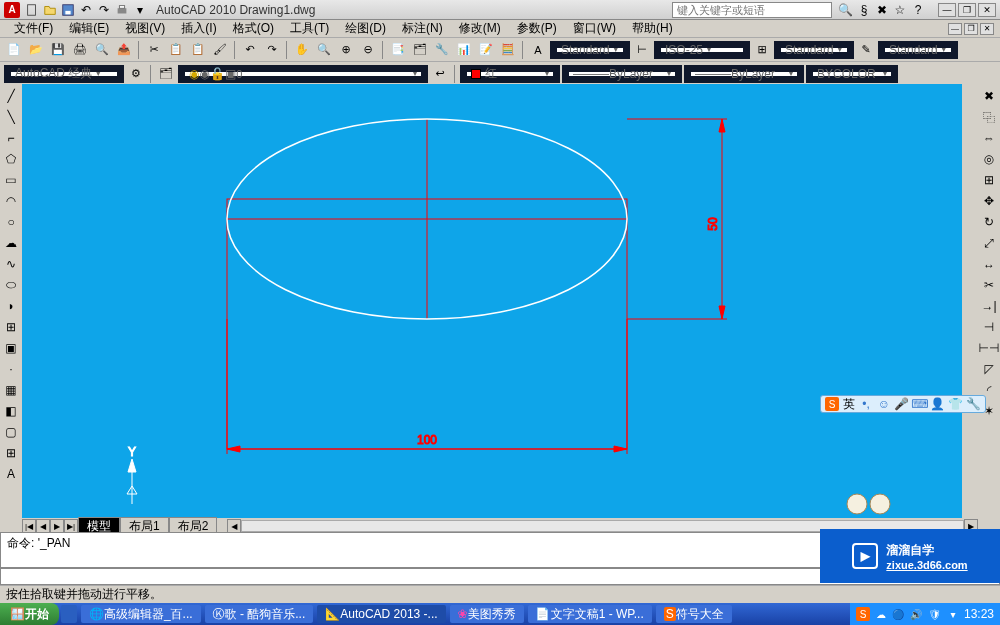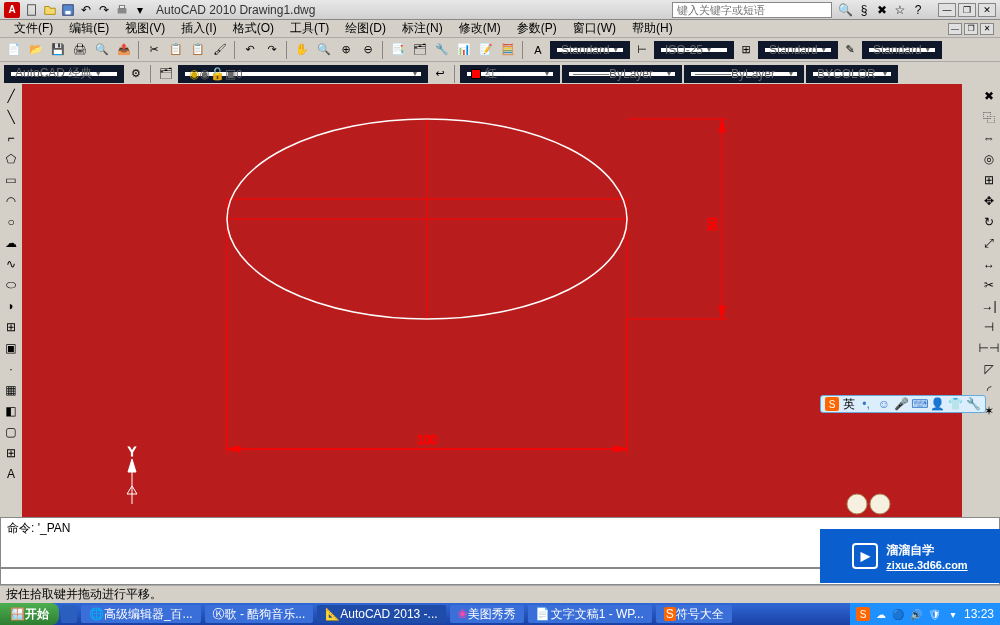--- a/index.html
+++ b/index.html
@@ -28,33 +28,33 @@
 .tool-sep { width: 2px; height: 18px; border-left: 1px solid #888; margin: 0 2px; }
 .combo { height: 18px; border: 7px solid #0f172a; background: #fff; padding: 0 4px; display: flex; align-items: center; font-size: 11px; color: #666; }
 .combo-arrow { margin-left: 4px; font-size: 8px; }
 
 
 .left-toolbar { position: absolute; left: 0; top: 84px; width: 22px; background: #d4d0c8; display: flex; flex-direction: column; gap: 1px; padding: 2px 1px; }
 .right-toolbar { position: absolute; right: 0; top: 84px; width: 22px; background: #d4d0c8; display: flex; flex-direction: column; gap: 1px; padding: 2px 1px; }
 .side-btn { width: 20px; height: 20px; display: flex; align-items: center; justify-content: center; font-size: 12px; cursor: pointer; }
 
 
-.drawing-area { position: absolute; left: 22px; right: 22px; top: 84px; bottom: 107px; background: #b91c1c; overflow: hidden; }
+.drawing-area { position: absolute; left: 22px; right: 22px; top: 84px; bottom: 107px; background: #0ea5e9; overflow: hidden; }
 .scroll-h { position: absolute; left: 22px; right: 22px; bottom: 91px; height: 16px; background: #d4d0c8; display: flex; align-items: center; }
 .scroll-v { position: absolute; right: 22px; top: 84px; bottom: 107px; width: 16px; background: #d4d0c8; }
 .tabs { display: flex; height: 16px; align-items: center; background: #d4d0c8; font-size: 11px; }
 .tab { padding: 0 8px; border: 1px solid #888; background: #d4d0c8; }
 .tab.active { background: #000; color: #fff; }
 .tab-nav { width: 14px; height: 14px; border: 1px solid #888; display: flex; align-items: center; justify-content: center; font-size: 8px; }
 
 
 svg.drawing-svg { width: 100%; height: 100%; }
 
 
-.cmdline { position: absolute; left: 0; right: 0; bottom: 57px; height: 51px; background: #fff; border: 1px solid #888; padding: 2px 6px; font-size: 12px; font-family: "SimSun", monospace; margin-top: 40px; }
+.cmdline { position: absolute; left: 0; right: 0; bottom: 57px; height: 36px; background: #fff; border: 1px solid #888; padding: 2px 6px; font-size: 12px; font-family: "SimSun", monospace; margin-top: 40px; }
 .cmdinput { position: absolute; left: 0; right: 0; bottom: 40px; height: 17px; background: #fff; border: 1px solid #888; padding: 0 6px; font-size: 11px; display:flex; align-items:center; font-family: "SimSun", monospace; }
 
 
 .statusbar { position: absolute; left: 0; right: 0; bottom: 22px; height: 18px; background: #d4d0c8; border-top: 1px solid #aaa; display: flex; align-items: center; padding: 0 6px; font-size: 11px; }
 
 
 .taskbar { position: absolute; left: 0; right: 0; bottom: 0; height: 22px; background: linear-gradient(to bottom, #3168d5, #1941a5); display: flex; align-items: center; }
 .start-btn { height: 22px; padding: 0 10px; background: linear-gradient(to bottom, #4caf50, #2e7d32); color: #fff; font-weight: bold; display: flex; align-items: center; border-radius: 0 8px 8px 0; }
 .task-item { height: 18px; padding: 0 8px; margin: 0 2px; background: #3a6ed8; color: #fff; display: flex; align-items: center; font-size: 11px; border-radius: 2px; max-width: 130px; overflow: hidden; white-space: nowrap; }
 .task-item.active { background: #1e4ca8; }
@@ -169,21 +169,21 @@
   <div class="tool-btn">📊</div>
   <div class="tool-btn">📝</div>
   <div class="tool-btn">🧮</div>
   <div class="tool-sep"></div>
   <div class="tool-btn">A</div>
   <div class="combo" style="width:80px">
       <span>Standard</span>
       <span class="combo-arrow">▾</span>
     </div>
   <div class="tool-btn">⊢</div>
-  <div class="combo" style="width:80px">
+  <div class="combo" style="width:96px">
       <span>ISO-25</span>
       <span class="combo-arrow">▾</span>
     </div>
   <div class="tool-btn">⊞</div>
   <div class="combo" style="width:80px">
       <span>Standard</span>
       <span class="combo-arrow">▾</span>
     </div>
   <div class="tool-btn">✎</div>
   <div class="combo" style="width:80px">

